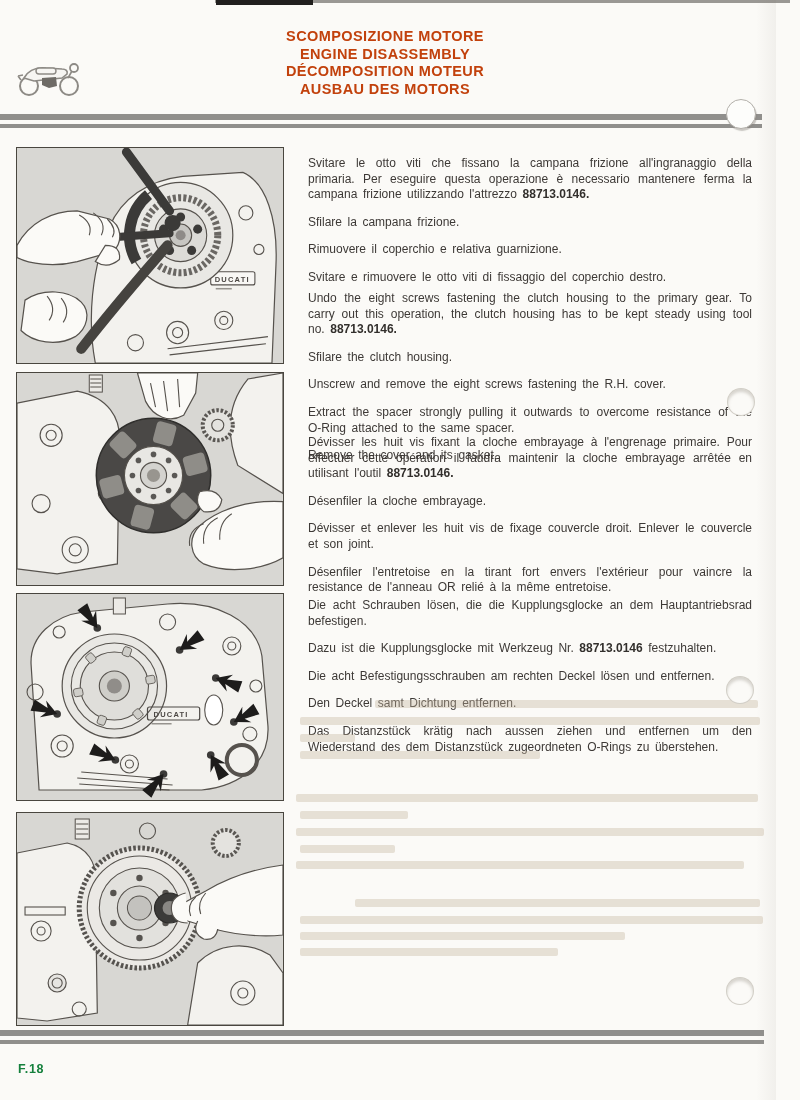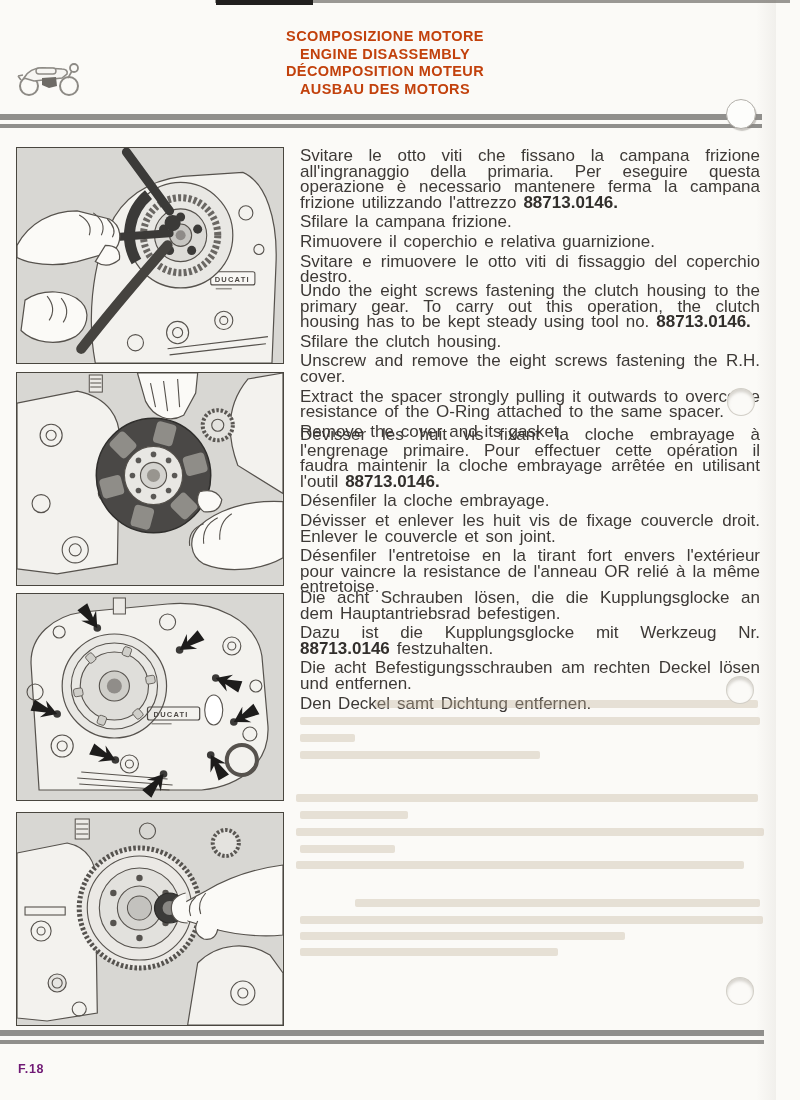--- a/index.html
+++ b/index.html
@@ -42,34 +42,34 @@
   
   .figure{position:absolute;left:16px;width:266px;border:1px solid #49463f;background:#d8d7d3;}
   .figure svg{display:block;width:100%;height:100%;}
   .fig-1{top:147px;height:215px;}
   .fig-2{top:372px;height:212px;}
   .fig-3{top:593px;height:206px;}
   .fig-4{top:812px;height:212px;}
   
   .lang-block{position:absolute;left:296px;width:468px;}
   .lang-block p{
-    margin:4px;font-size:17px;line-height:15.6px;
+    margin:12px;font-size:12px;line-height:15.6px;
     text-align:justify;word-spacing:2.2px;color:#3d3936;
   }
   .lang-block p b{font-weight:bold;color:#322f2c;}
   .block-it{top:144px;}
   .block-en{top:279px;}
   .block-fr{top:423px;}
   .block-de{top:586px;}
   
   .ghost{position:absolute;height:8px;border-radius:2px;
     background:rgba(196,182,158,0.38);filter:blur(0.7px);pointer-events:none;}
   
   .page-number{position:absolute;left:18px;top:1062px;
-    font-size:12.5px;font-weight:bold;letter-spacing:0.6px;color:#701a75;}
+    font-size:12.5px;font-weight:bold;letter-spacing:0.6px;color:#15803d;}
   
   .ln{fill:none;stroke:#56524d;stroke-width:1.1;}
   .metal{fill:#f3f2ee;stroke:#56524d;stroke-width:1.2;}
   .metal2{fill:#e9e8e4;stroke:#56524d;stroke-width:1.2;}
   .hand{fill:#fbfaf7;stroke:#56524d;stroke-width:1.2;}
   .dark{fill:#3b3a38;}
   .label-text{font-family:"Liberation Sans",sans-serif;font-size:7.5px;font-weight:bold;
     letter-spacing:1.2px;fill:#4c4844;}
 </style>
 </head>
@@ -324,20 +324,21 @@
       <p><span>Dévisser les huit vis fixant la cloche embrayage à l'engrenage primaire. Pour effectuer cette opération il faudra maintenir la cloche embrayage arrêtée en utilisant l'outil </span><b>88713.0146.</b></p>
       <p><span>Désenfiler la cloche embrayage.</span></p>
       <p><span>Dévisser et enlever les huit vis de fixage couvercle droit. Enlever le couvercle et son joint.</span></p>
       <p><span>Désenfiler l'entretoise en la tirant fort envers l'extérieur pour vaincre la resistance de l'anneau OR relié à la même entretoise.</span></p>
     </div>
   <div class="lang-block block-de">
       <p><span>Die acht Schrauben lösen, die die Kupplungsglocke an dem Hauptantriebsrad befestigen.</span></p>
       <p><span>Dazu ist die Kupplungsglocke mit Werkzeug Nr. </span><b>88713.0146</b><span> festzuhalten.</span></p>
       <p><span>Die acht Befestigungsschrauben am rechten Deckel lösen und entfernen.</span></p>
       <p><span>Den Deckel samt Dichtung entfernen.</span></p>
+      <p><span>Das Distanzstück krätig nach aussen ziehen und entfernen um den Wiederstand des dem Distanzstück zugeordneten O-Rings zu überstehen.</span></p>
     </div>
 
   <div>
     <div class="ghost" style="left:375px;top:700px;width:383px;"></div>
     <div class="ghost" style="left:300px;top:717px;width:460px;"></div>
     <div class="ghost" style="left:300px;top:734px;width:55px;"></div>
     <div class="ghost" style="left:300px;top:751px;width:240px;"></div>
     <div class="ghost" style="left:296px;top:794px;width:462px;"></div>
     <div class="ghost" style="left:300px;top:811px;width:108px;"></div>
     <div class="ghost" style="left:296px;top:828px;width:468px;"></div>

